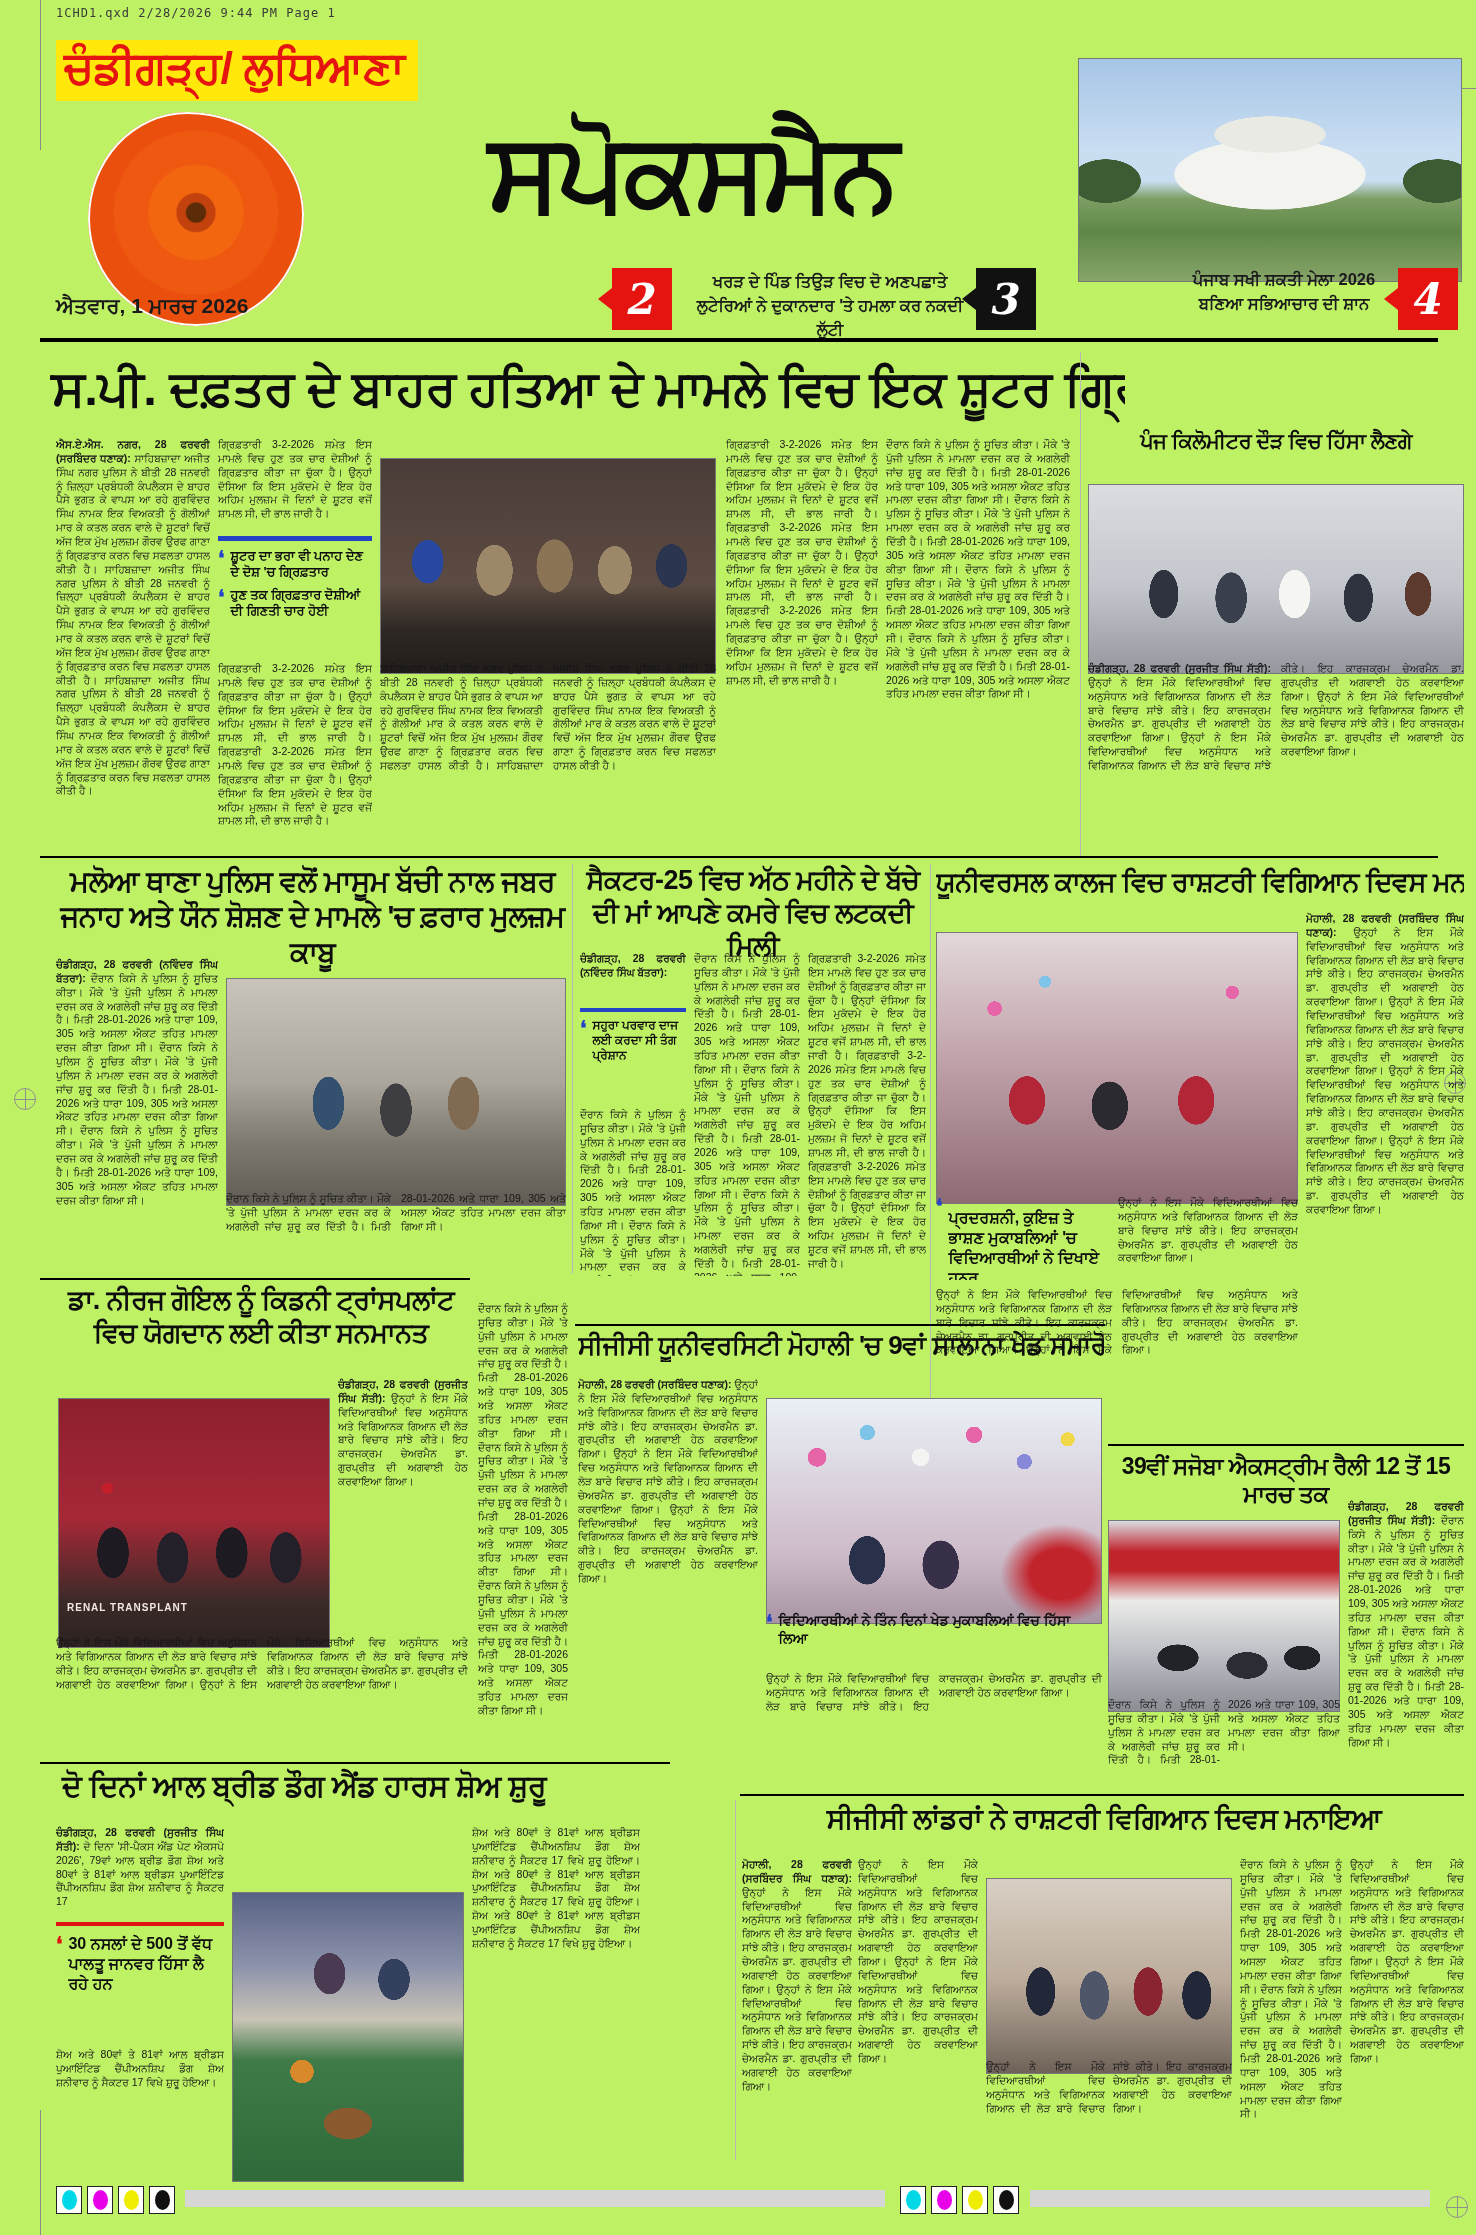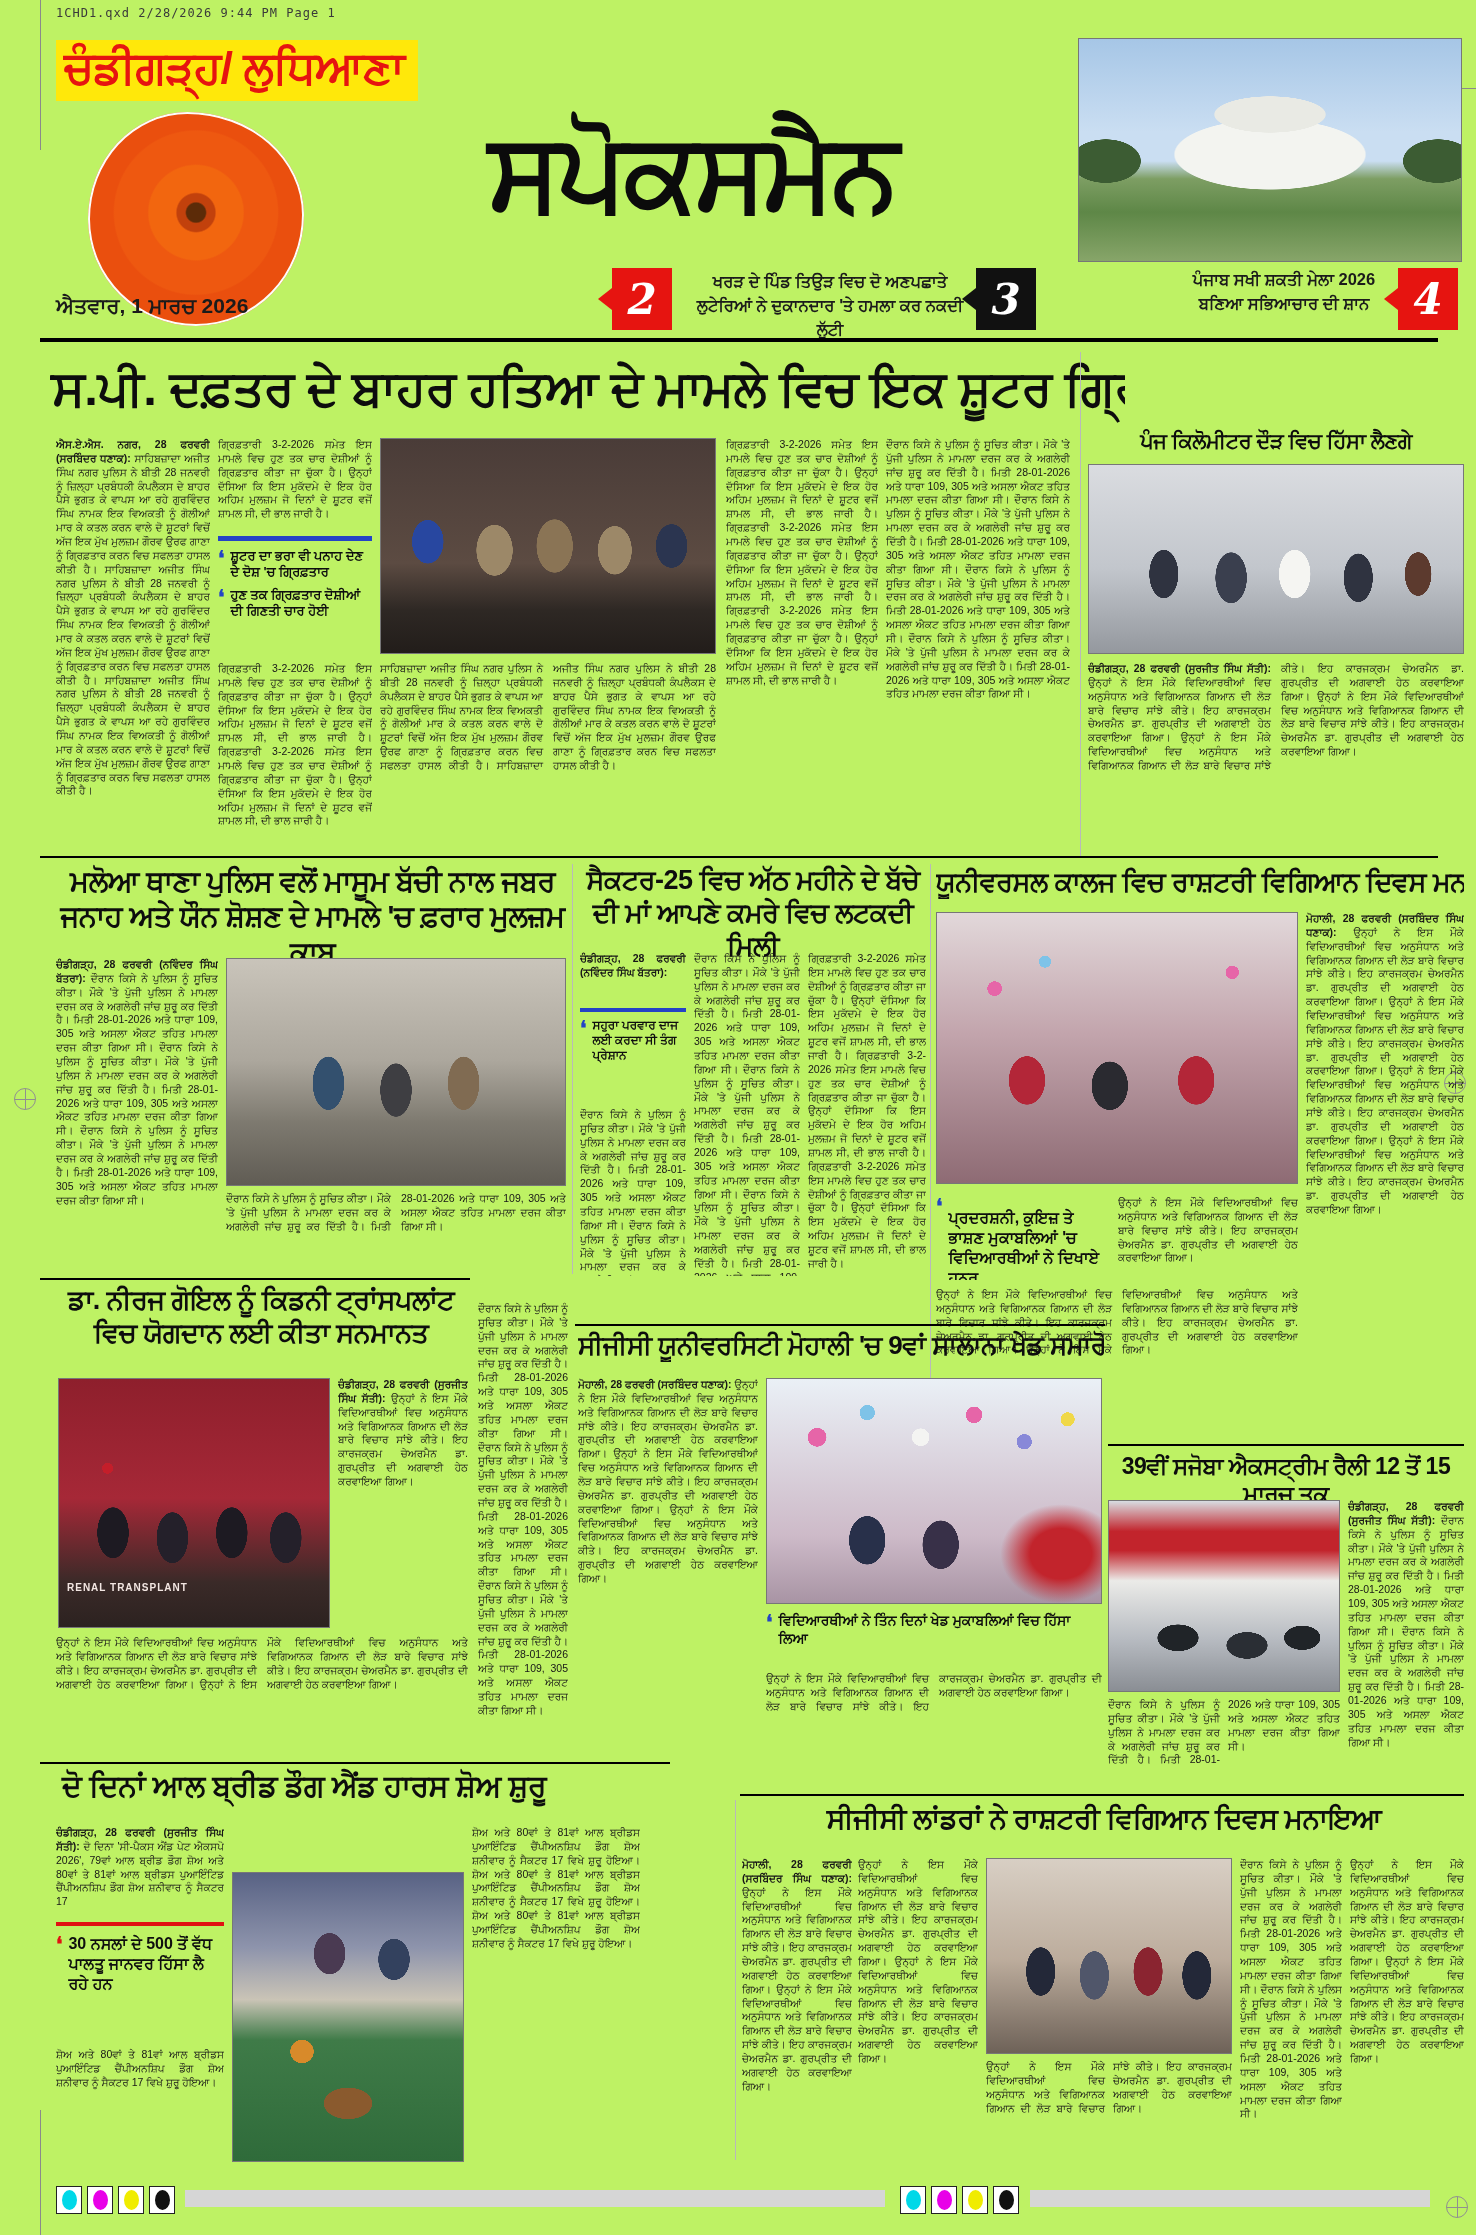--- a/index.html
+++ b/index.html
@@ -12,21 +12,21 @@
   .regmark{width:20px;height:20px;border:1px solid #909090;border-radius:50%;
     background:linear-gradient(#909090,#909090) 50% 0/1px 100% no-repeat,
                linear-gradient(#909090,#909090) 0 50%/100% 1px no-repeat;}
   .edition{left:56px;top:40px;background:#ffe80a;padding:2px 14px 6px 8px;}
   .edition span{font-size:45px;font-weight:900;color:#e61410;letter-spacing:-1px;}
   .flower{left:88px;top:112px;width:216px;height:214px;border-radius:46% 54% 50% 50%/50% 48% 52% 50%;
     background:radial-gradient(circle at 50% 47%,#5c2b08 0 6%,#c2410c 7% 12%,#f2660f 13% 30%,#ee5810 31% 52%,#ea4f0e 53% 76%,#e0470c 77% 100%);
     box-shadow:0 0 0 2px #fdfdfb inset;}
   .masthead{left:312px;top:92px;width:760px;height:160px;display:flex;align-items:center;justify-content:center;}
   .masthead span{font-family:"DejaVu Serif",serif;font-size:108px;font-weight:900;color:#0b0b0b;letter-spacing:-3px;}
-  .ph{border:1px solid #777;box-sizing:border-box;}
+  .ph{border:1px solid #777;box-sizing:border-box;margin-top:20px;}
   .ph-building{left:1078px;top:38px;width:384px;height:224px;background:
     radial-gradient(ellipse 58px 36px at 7% 55%,#3c5c33 0 60%,transparent 61%),
     radial-gradient(ellipse 58px 36px at 94% 55%,#3c5c33 0 60%,transparent 61%),
     radial-gradient(ellipse 92px 30px at 50% 34%,#e9eae4 0 60%,transparent 61%),
     radial-gradient(ellipse 158px 58px at 50% 52%,#f3f4f0 0 60%,transparent 61%),
     linear-gradient(180deg,#a6c6e6 0%,#cadef2 42%,#cadef2 55%,#7d9e63 63%,#5e8747 78%,#87a569 100%);}
   
   .dateline-top{left:56px;top:294px;width:230px;font-size:21px;font-weight:800;}
   .teaser{font-size:16.5px;font-weight:800;text-align:center;line-height:1.45;}
   .pagebox{width:60px;height:62px;display:flex;align-items:center;justify-content:center;}

